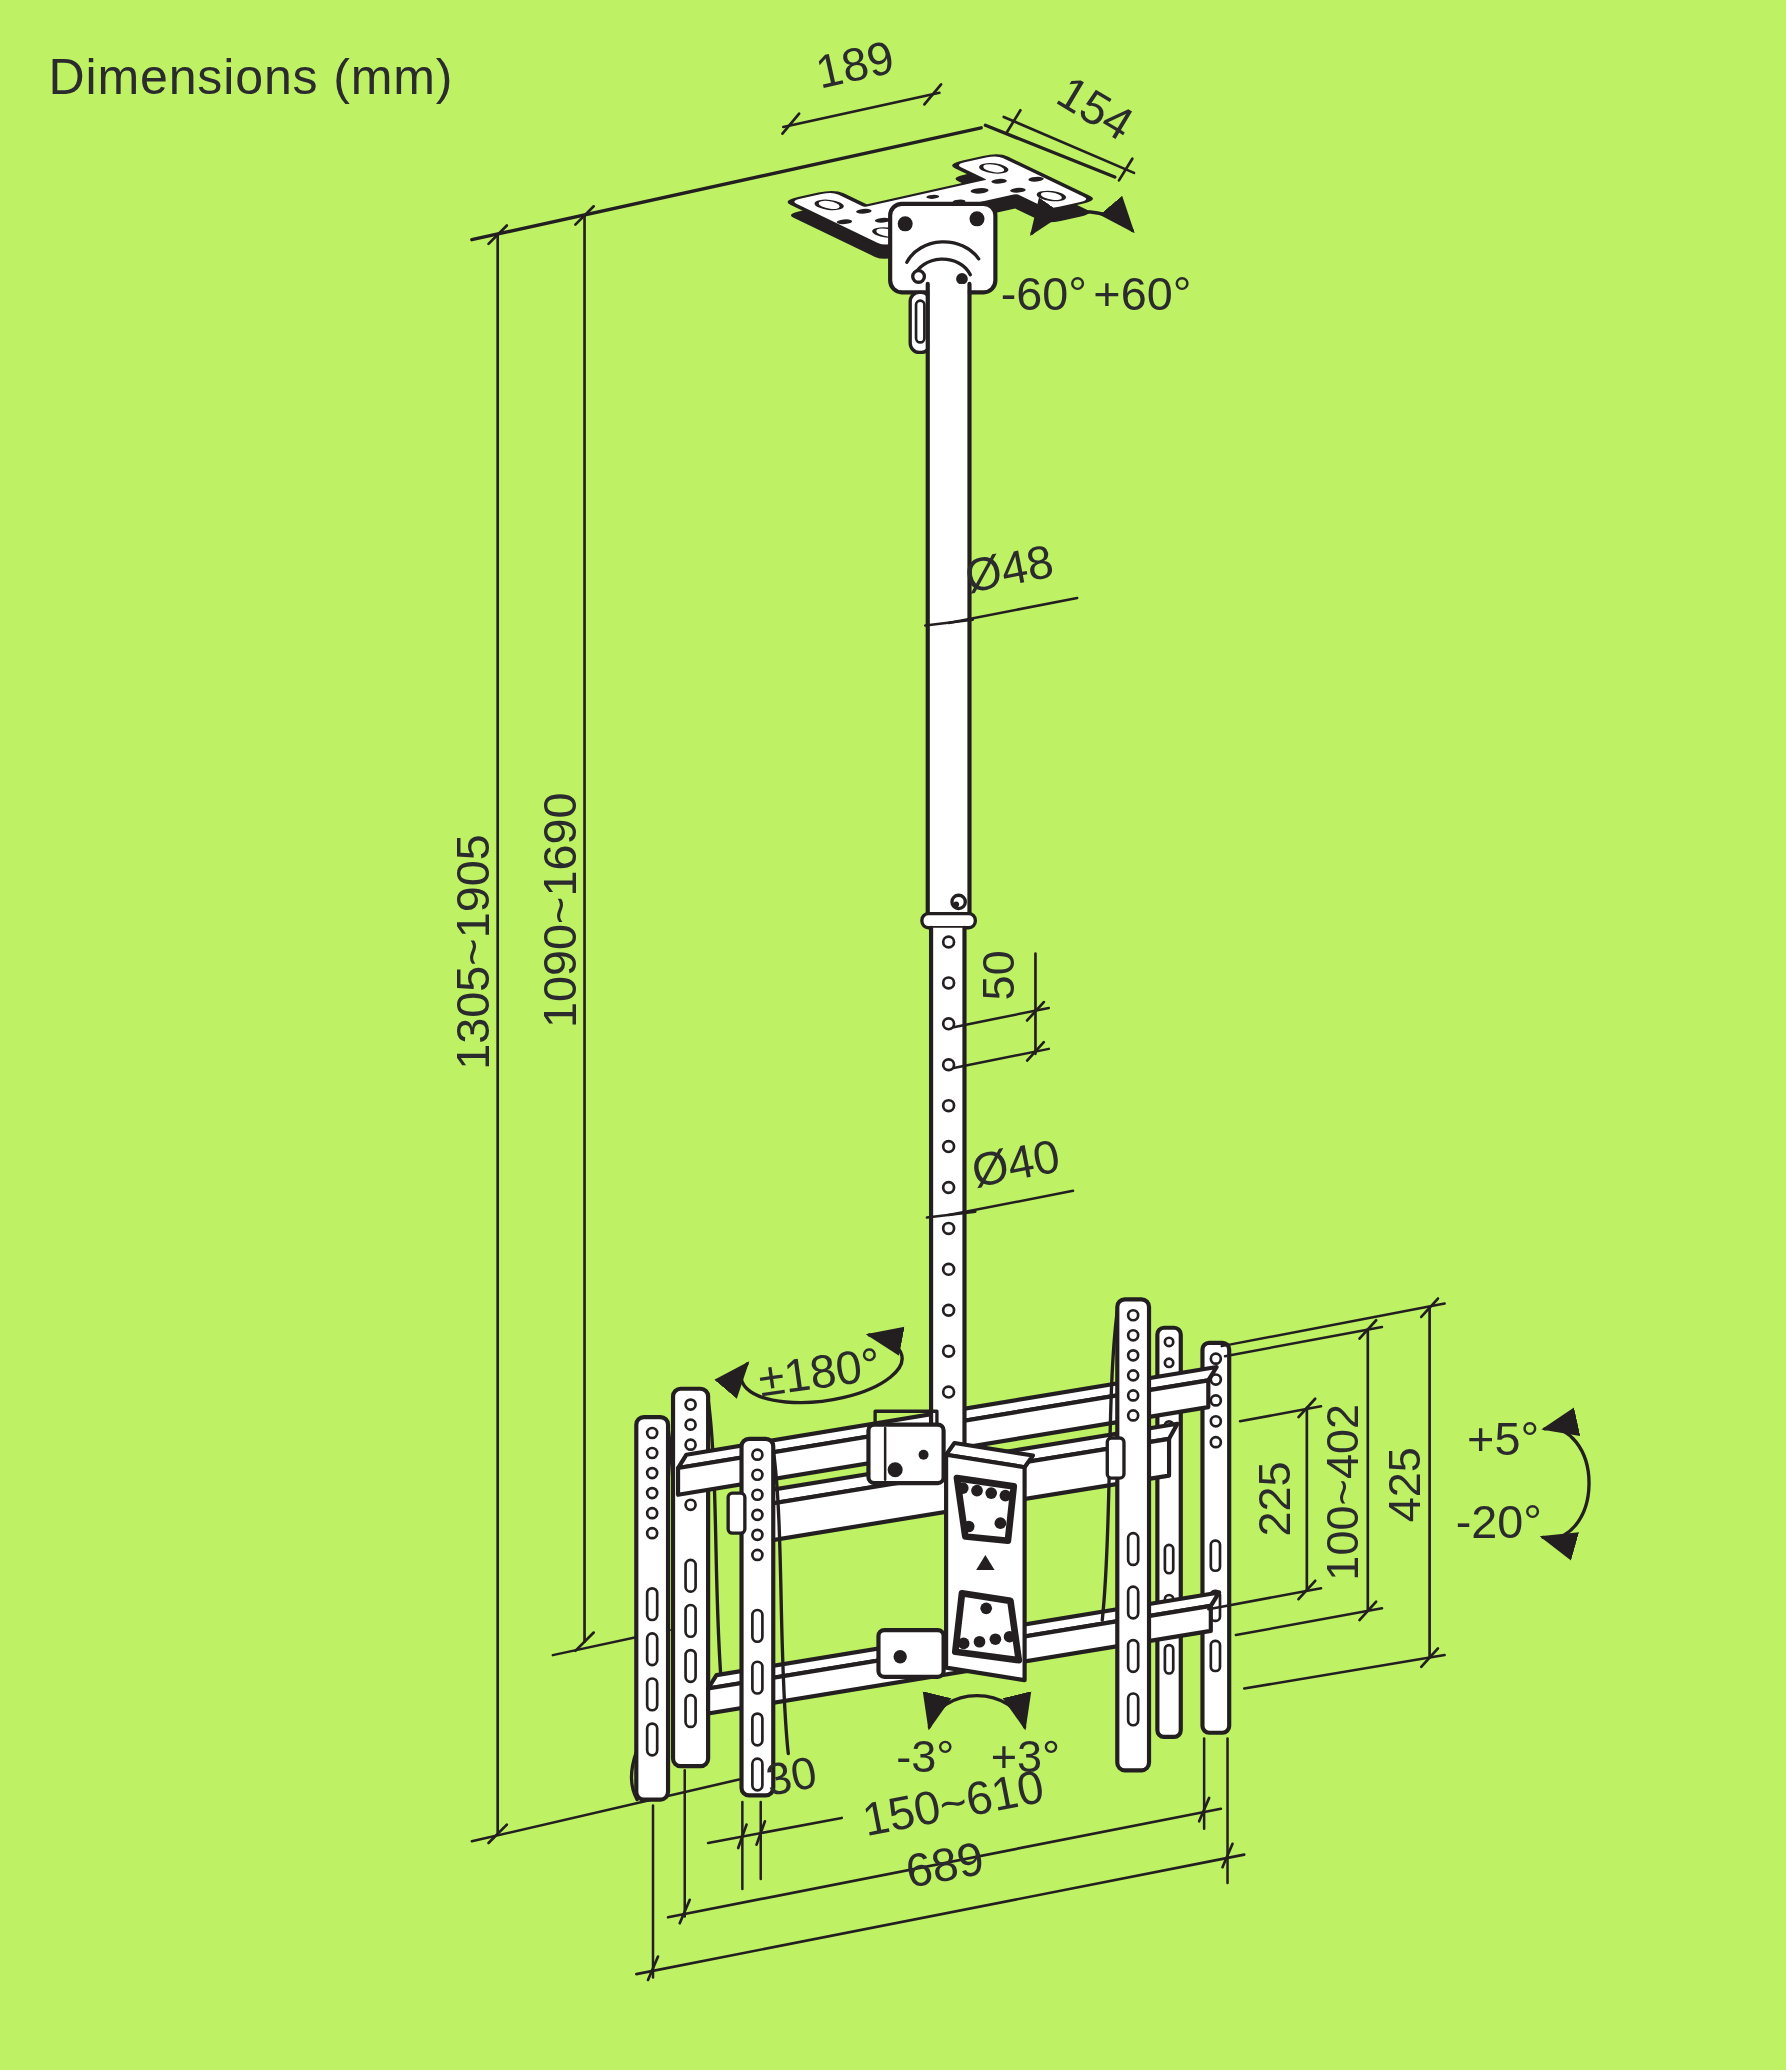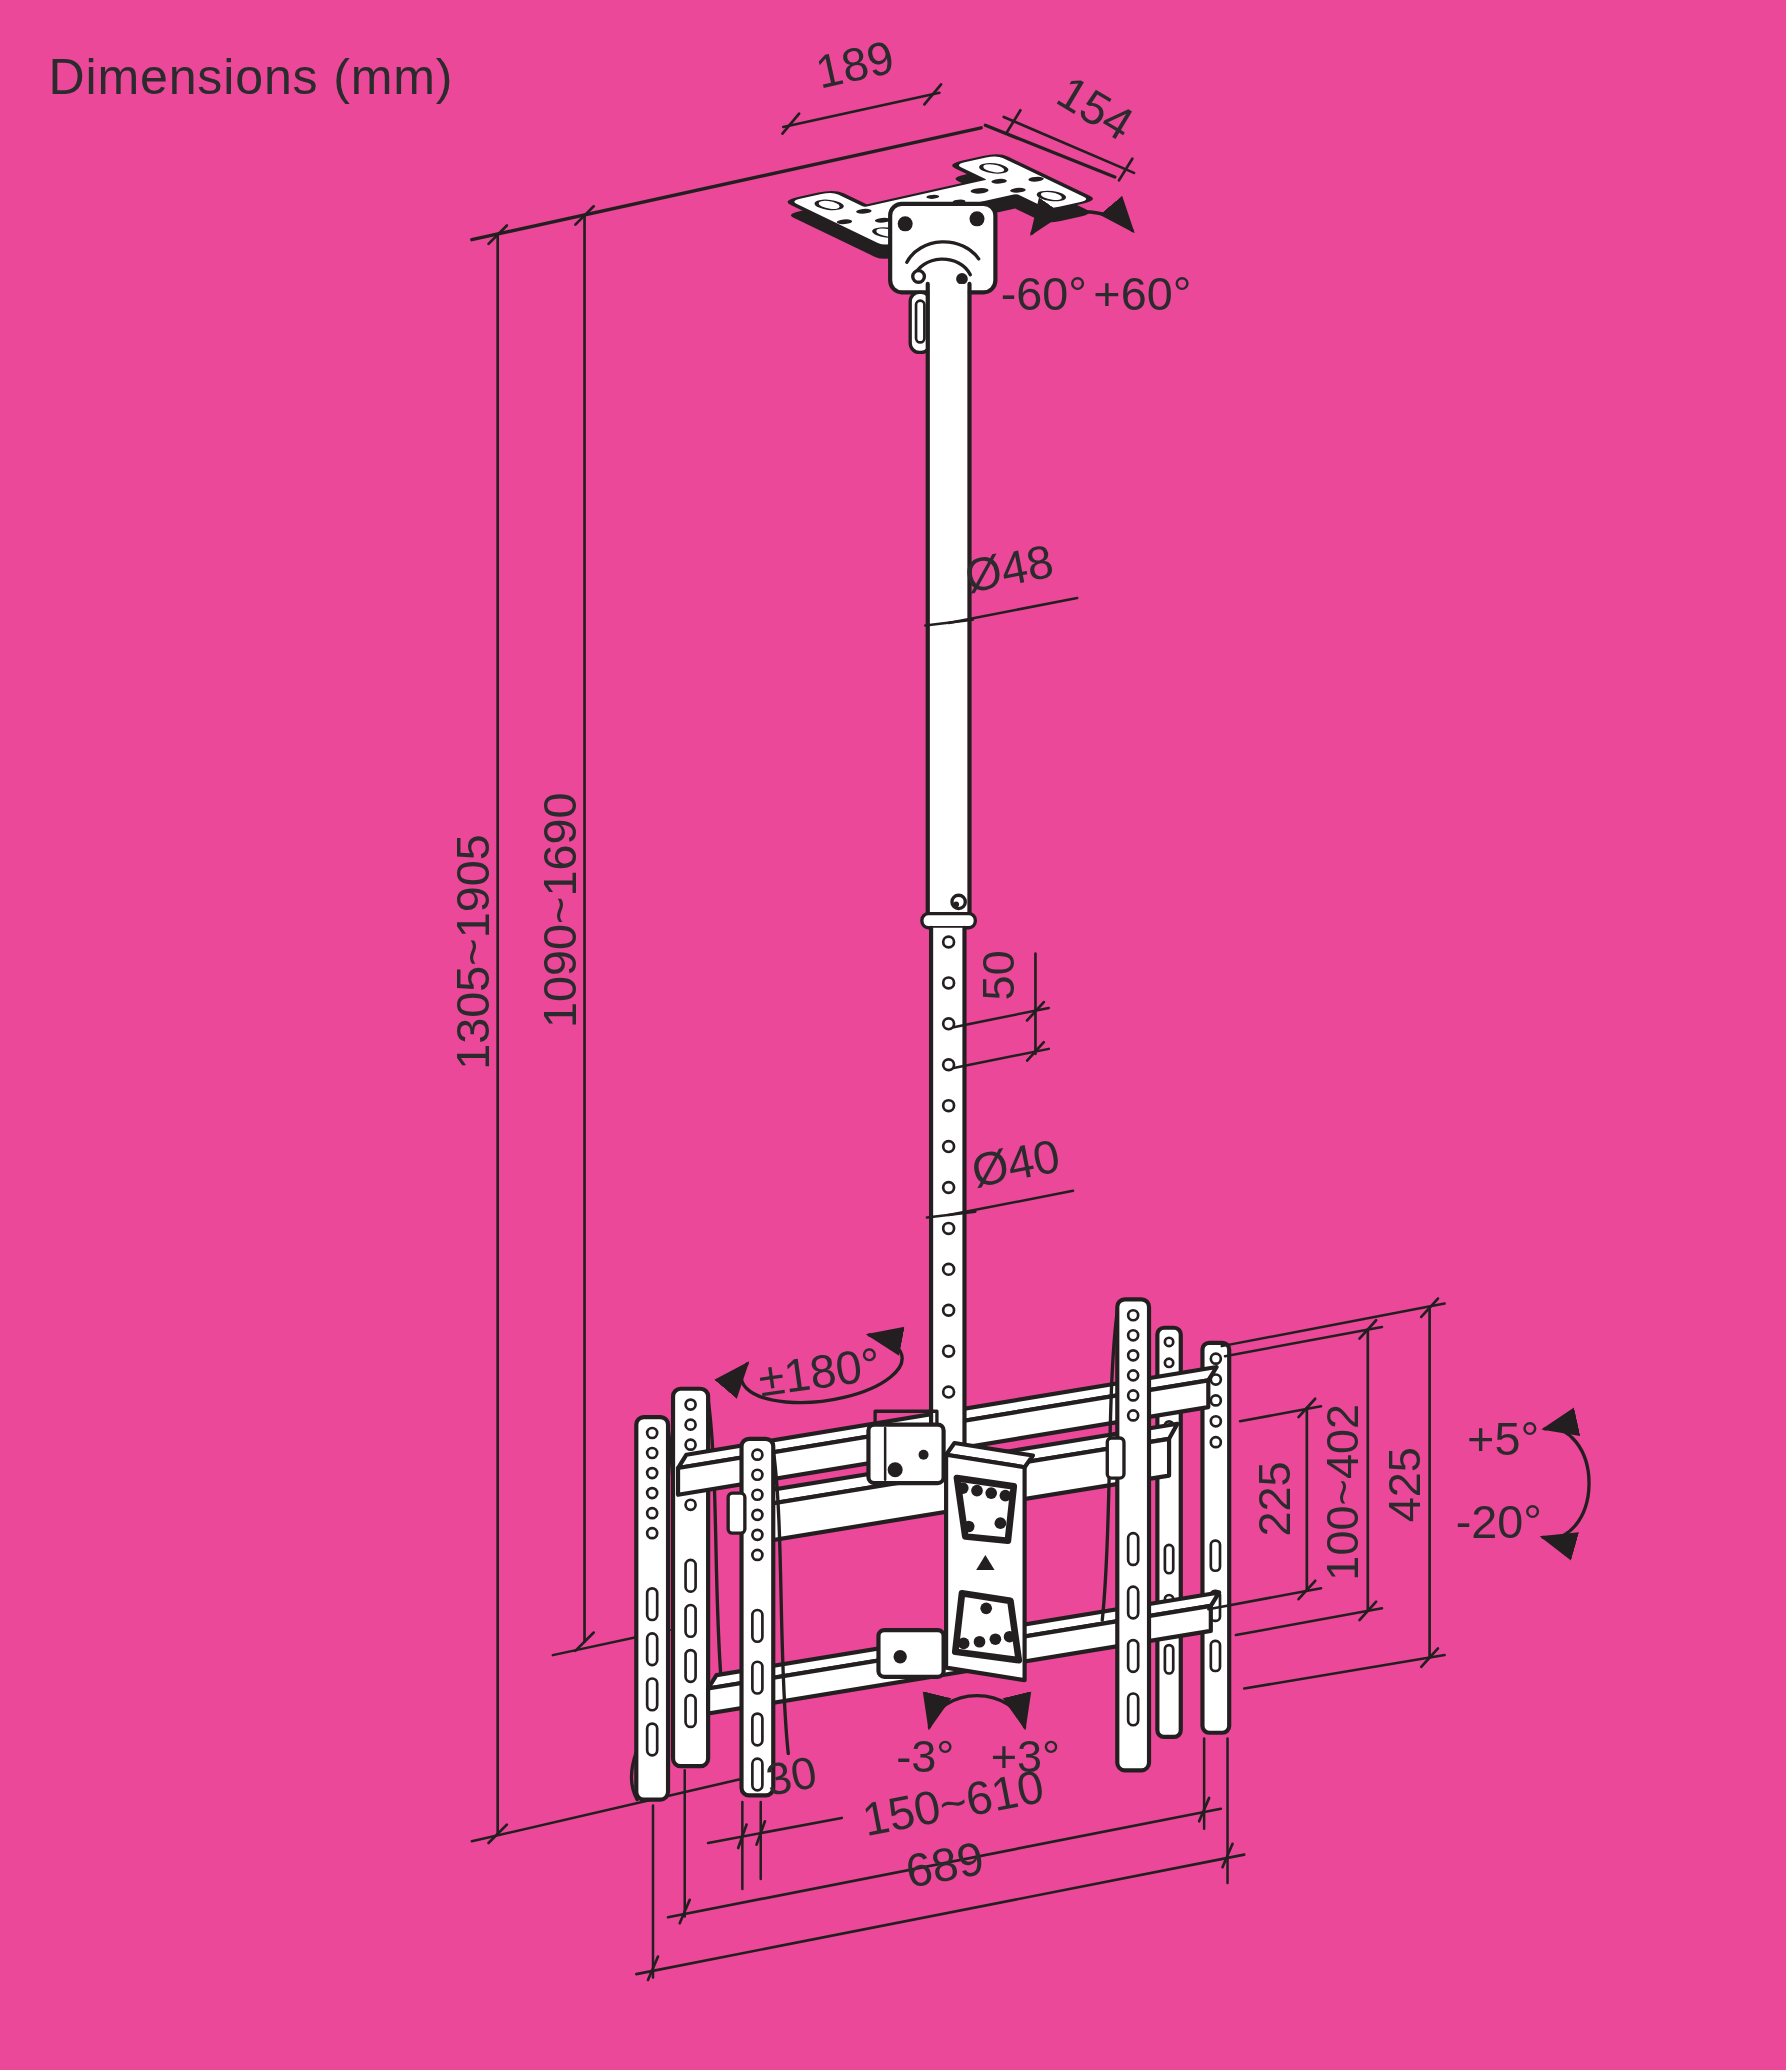--- a/index.html
+++ b/index.html
@@ -1,16 +1,16 @@
 <!DOCTYPE html>
 <html style="font-size:13.4px"><head>
 <meta charset="utf-8">
 <style>
   html,body{margin:0;padding:0;background:#ffffff;}
-  .page{width:1787px;height:2071px;position:relative;background:#ec4899;}
+  .page{width:1787px;height:2071px;position:relative;background:#bef264;}
   svg{display:block;}
   
   .s5{stroke:#231f20;stroke-width:5;fill:none;stroke-linecap:round;stroke-linejoin:round}
   .s4{stroke:#231f20;stroke-width:4;fill:none;stroke-linecap:round;stroke-linejoin:round}
   .s3{stroke:#231f20;stroke-width:3;fill:none;stroke-linecap:round;stroke-linejoin:round}
   .d{stroke:#231f20;stroke-width:3.2;fill:none;stroke-linecap:round}
   .fw{fill:#ffffff;stroke:#231f20;stroke-width:5;stroke-linejoin:round}
   .fw4{fill:#ffffff;stroke:#231f20;stroke-width:4;stroke-linejoin:round}
   .fw3{fill:#ffffff;stroke:#231f20;stroke-width:3.2;stroke-linejoin:round}
   .fd{fill:#231f20;stroke:none}

